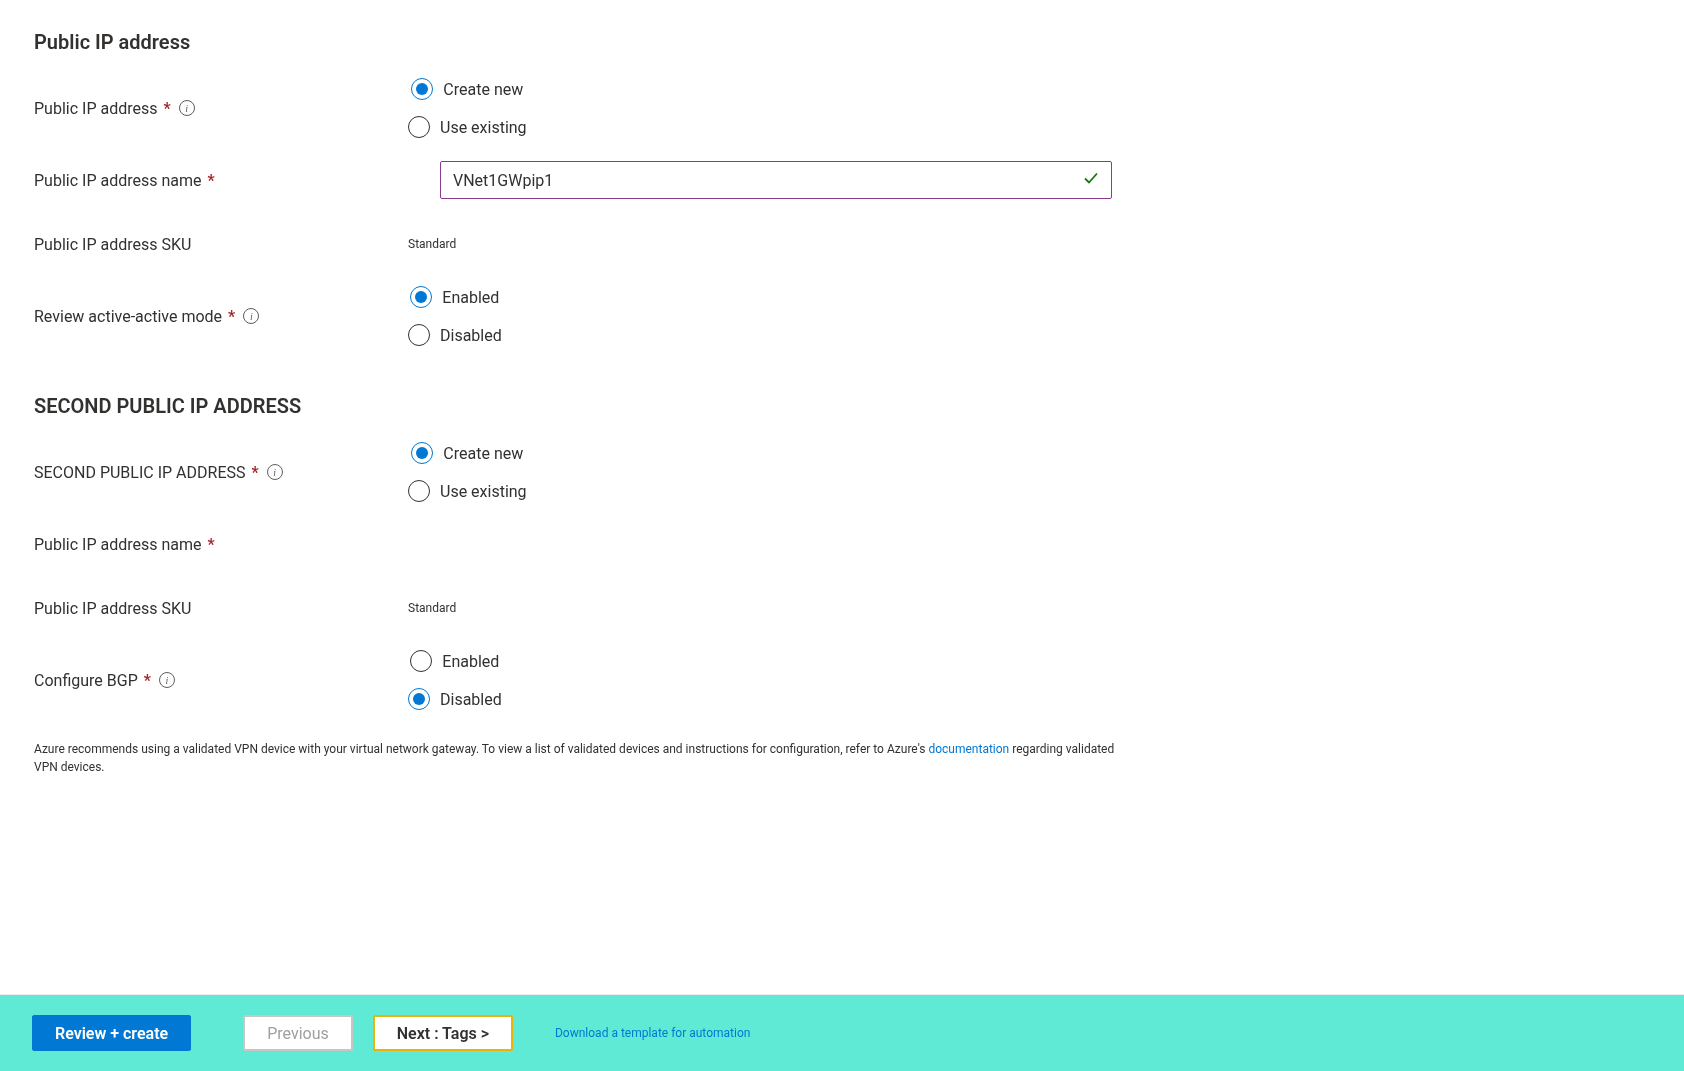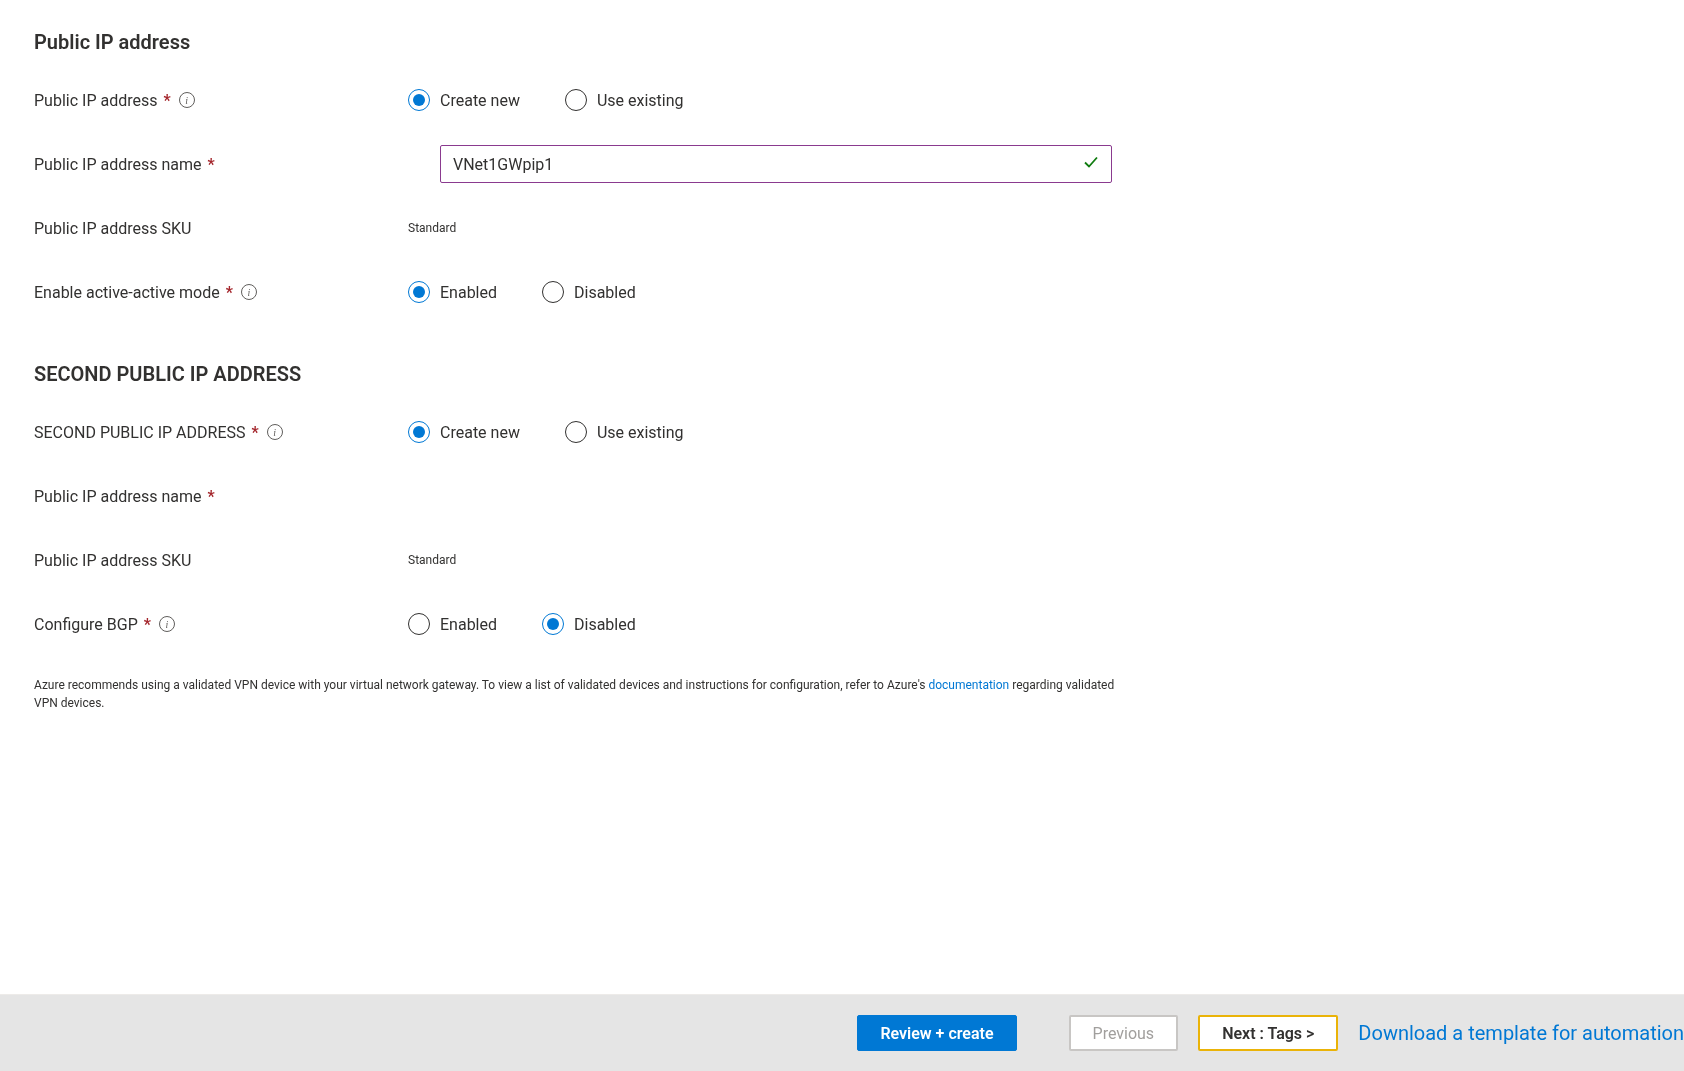--- a/index.html
+++ b/index.html
@@ -60,21 +60,22 @@
     font-size: 10px;
     font-style: italic;
     font-family: Georgia, serif;
     color: #605e5c;
     margin-left: 2px;
     box-sizing: border-box;
   }
   .control-cell {
     display: flex;
     align-items: center;
-    gap: 45px;
+    gap: 16px;
+    flex-direction: column;
   }
   
   .radio {
     display: inline-flex;
     align-items: center;
     gap: 10px;
     font-size: 16px;
     color: #323130;
     cursor: pointer;
   }
@@ -159,22 +160,21 @@
   .footer {
     position: absolute;
     left: 0;
     right: 0;
     bottom: 0;
     border-top: 1px solid #edebe9;
     padding: 20px 0 20px 32px;
     display: flex;
     align-items: center;
     gap: 20px;
-    background: #e5e5e5;
-    justify-content: flex-end;
+    background: #5eead4;
   }
   .btn {
     height: 36px;
     padding: 0 22px;
     font-size: 16px;
     border-radius: 2px;
     cursor: pointer;
     font-family: inherit;
     display: inline-flex;
     align-items: center;
@@ -197,24 +197,24 @@
     color: #a19f9d;
     border-color: #c8c6c4;
     cursor: default;
     font-weight: 400;
   }
   .footer-gap {
     width: 12px;
   }
   .link {
     color: #0078d4;
-    font-size: 20px;
+    font-size: 12px;
     text-decoration: none;
     cursor: pointer;
-    margin-left: 0;
+    margin-left: 22px;
   }
 </style>
 </head>
 <body>
 
 <div class="page">
 
   <h2 class="section-title">Public IP address</h2>
 
   <div class="row">
@@ -261,21 +261,21 @@
       <span>Public IP address SKU</span>
     </div>
     <div class="control-cell">
       <span class="static-text">Standard</span>
     </div>
   </div>
 
 
   <div class="row">
     <div class="label-cell">
-      <span>Enable active-active mode</span>
+      <span>Review active-active mode</span>
       <span class="required-star">*</span>
       <span class="info-icon">i</span>
     </div>
     <div class="control-cell">
       <span class="radio selected">
         <span class="radio-outer">
             <span class="radio-inner"></span>
           </span>
         <span>Enabled</span>
       </span>

